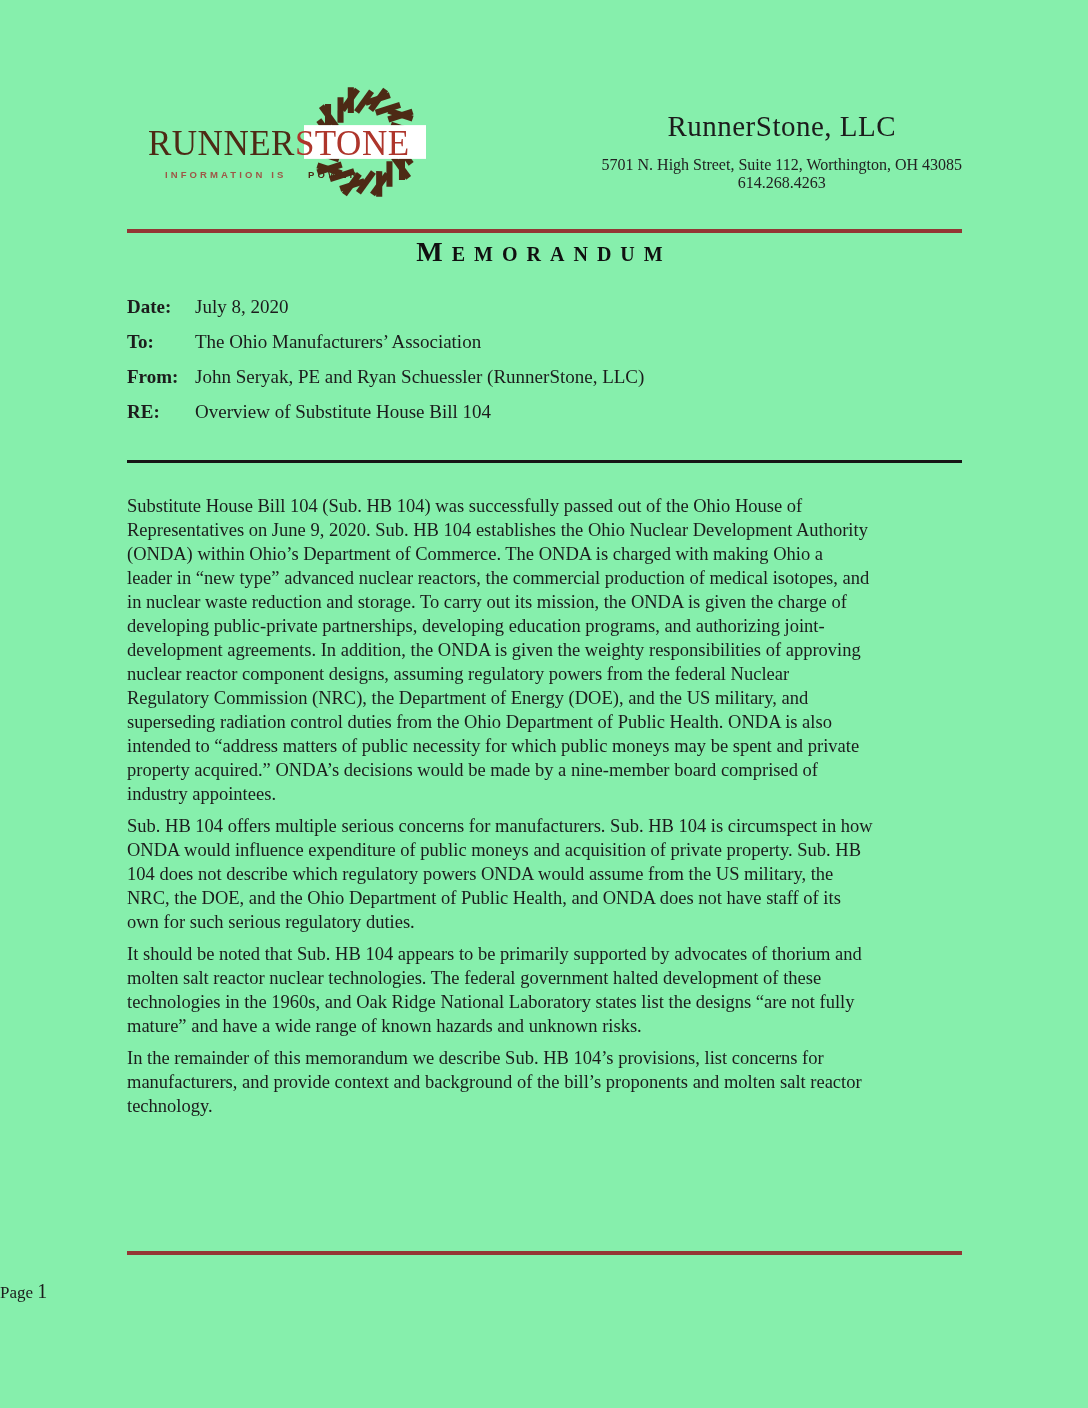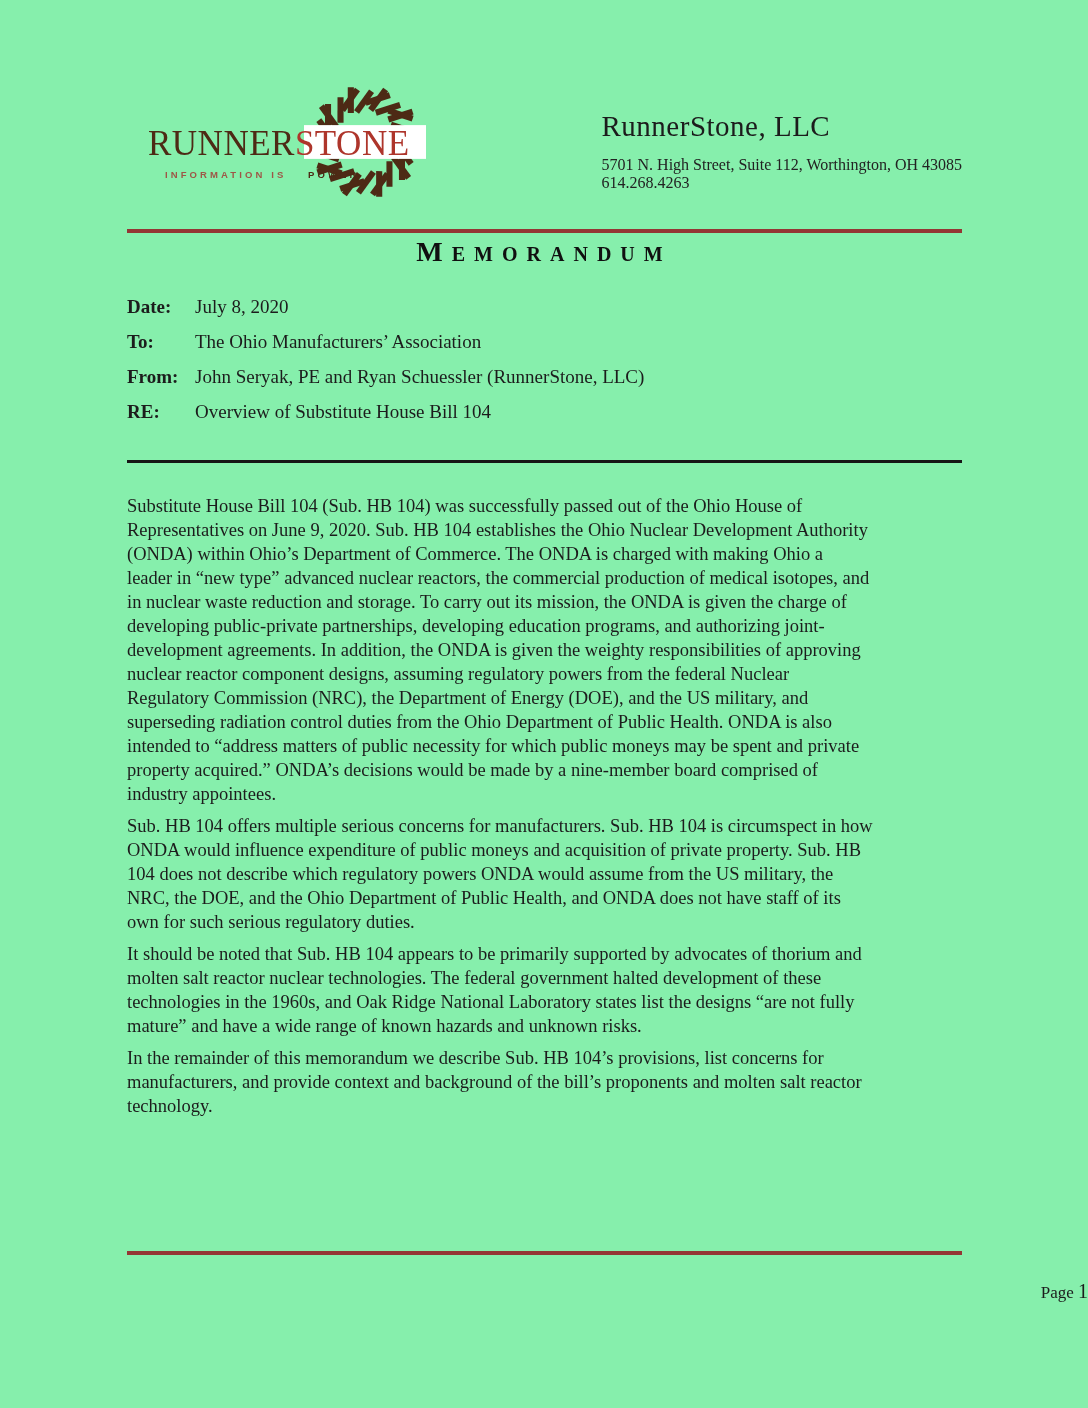--- a/index.html
+++ b/index.html
@@ -15,21 +15,21 @@
                font-size:35px; letter-spacing:0.5px; font-weight:normal; }
   .logo-runner { color:#4d2a15; }
   .logo-stone  { color:#ae352b; }
   .logo-tagline { position:absolute; left:10px; top:79px; z-index:2; white-space:nowrap;
                   font-family:"Liberation Sans","DejaVu Sans",sans-serif;
                   font-size:9.5px; font-weight:bold; letter-spacing:3.1px; }
   .tag-left  { color:#9e5647;padding-left:15px; }
   .tag-right { color:#4d2a15;margin-left:16px; }
 
   
-  .hdr-right { position:absolute; top:110px; right:126px; text-align:left; }
+  .hdr-right { position:absolute; top:110px; right:126px; text-align:center; }
   .company { font-size:29px; letter-spacing:0.5px; color:#1c1c1c; }
   .addr { margin-top:13px; font-size:16px; line-height:18px; color:#222; }
 
   
   .rule { position:absolute; left:127px; right:126px; }
   .rule-maroon1 { top:229px; height:4px; background:#943634; }
   .rule-black   { top:460px; height:3px; background:#161616; }
   .rule-maroon2 { top:1251px; height:4px; background:#943634; }
 
   
@@ -41,21 +41,21 @@
   .meta { position:absolute; left:127px; top:296px; font-size:19px; }
   .meta-row { margin-bottom:14px; line-height:21px; }
   .meta-label { display:inline-block; width:68px;font-weight:bold; }
 
   
   .body-block { position:absolute; left:127px; top:477px; width:842px; font-size:18.5px;margin-top:17px; }
   .para { margin:0 0 8px 0; }
   .para .line { line-height:24px; white-space:nowrap; }
 
   
-  .pageline { position:absolute; top:1280px; left:0; width:100%; text-align:right;
+  .pageline { position:absolute; top:1280px; left:0; width:100%; text-align:left;
               font-size:17px; color:#1c1c1c; }
   .page-num { font-size:20px; }
 </style>
 </head>
 <body>
 
 <div class="page">
 
   <div class="logo">
     <svg class="logo-burst" viewBox="0 0 130 130" xmlns="http://www.w3.org/2000/svg">

